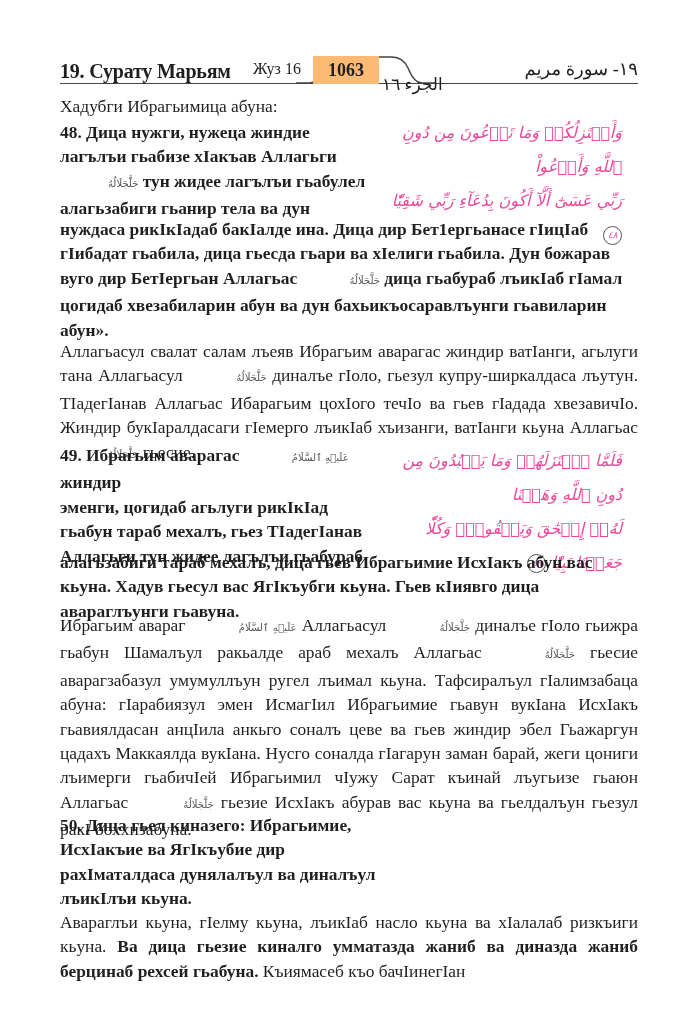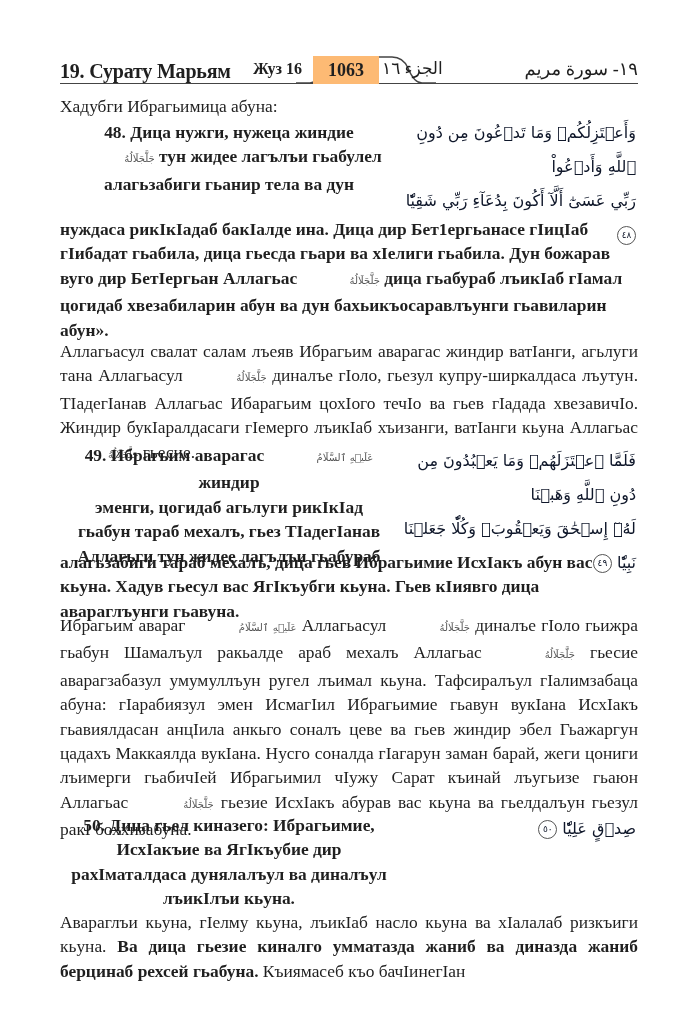--- a/index.html
+++ b/index.html
@@ -6,36 +6,36 @@
   body {
     width: 682px; height: 1024px; overflow: hidden; position: relative;
     font-family: "Liberation Serif", "DejaVu Serif", serif; color: #1f1f1f;
   }
   .page { position: absolute; left: 60px; top: 0; width: 578px; }
 
   
   .hdr { position: absolute; left: 0; top: 56px; width: 578px; height: 30px; }
   .hdr-line { position: absolute; left: 0; right: 0; top: 27px; height: 0; border-top: 1.6px solid #444; }
   .hdr-left { position: absolute; left: 0; top: 4px; font-weight: bold; font-size: 20px; letter-spacing: -0.2px; }
-  .hdr-juz { position: absolute; left: 193px; top: 4px; font-weight: bold; font-size: 16px; }
+  .hdr-juz { position: absolute; left: 193px; top: 4px; font-weight: normal; font-size: 16px; }
   .hdr-page {
     position: absolute; left: 253px; top: 0px; width: 66px; height: 28px;
     background: #fdba74; text-align: center; font-weight: bold; font-size: 18px; line-height: 28px;
   }
   .hdr-tab { position: absolute; left: 236px; top: -2px; width: 140px; height: 32px; }
-  .hdr-juz-ar { position: absolute; left: 322px; top: 2px; font-size: 17px; direction: rtl; }
+  .hdr-juz-ar { position: absolute; left: 322px; top: 18px; font-size: 17px; direction: rtl; }
   .hdr-right { position: absolute; right: 0; top: 2px; font-size: 18px; direction: rtl; }
 
   .txt { position: absolute; left: 0; width: 578px; font-size: 17.4px; line-height: 24.4px; }
   .bold { font-weight: bold; }
   .just { text-align: justify; text-align-last: left; }
-  .narrow { width: 338px; text-align: center; }
+  .narrow { width: 338px; }
   .arab {
-    position: absolute; right: 2px; width: 235px; direction: rtl; text-align: right;
-    font-family: "DejaVu Sans", sans-serif; font-size: 16px; line-height: 34px; color: #0f172a;
+    position: absolute; right: 16px; width: 235px; direction: rtl; text-align: right;
+    font-family: "DejaVu Sans", sans-serif; font-size: 16px; line-height: 34px; color: #ec4899; font-style: italic;
   }
   .ayah-num {
     display: inline-block; width: 17px; height: 17px; border: 1.3px solid #555; border-radius: 50%;
     font-size: 9px; line-height: 17px; text-align: center; vertical-align: middle; font-family: "DejaVu Sans", sans-serif;
   }
   .honor { font-family: "DejaVu Sans", sans-serif; font-size: 10px; color: #555; font-weight: normal; margin-left: 48px; }
 </style>
 </head>
 <body>
 
@@ -54,20 +54,21 @@
   </div>
 
   <div class="txt" style="top:94px;">Хадубги Ибрагьимица абуна:</div>
 
   <div class="arab" style="top:116px;">
     <div>وَأَعۡتَزِلُكُمۡ وَمَا تَدۡعُونَ مِن دُونِ ٱللَّهِ وَأَدۡعُواْ</div>
     <div><span>رَبِّي عَسَىٰٓ أَلَّآ أَكُونَ بِدُعَآءِ رَبِّي شَقِيّٗا</span> <span class="ayah-num">٤٨</span></div>
   </div>
   <div class="txt bold narrow" style="top:120px;">
     <div>48. Дица нужги, нужеца жиндие</div>
+    <div>лагълъи гьабизе хIакъав Аллагьги</div>
     <div><span class="honor">جَلَّجَلَالُهُ</span> <span>тун жидее лагълъи гьабулел</span></div>
     <div>алагьзабиги гьанир тела ва дун</div>
   </div>
   <div class="txt bold" style="top:217px;">
     <span>нуждаса рикIкIадаб бакIалде ина. Дица дир Бет1ергьанасе гIицIаб гIибадат гьабила, дица гьесда гьари ва хIелиги гьабила. Дун божарав вуго дир БетIергьан Аллагьас</span>
     <span class="honor">جَلَّجَلَالُهُ</span>
     <span>дица гьабураб лъикIаб гIамал цогидаб хвезабиларин абун ва дун бахьикъосаравлъунги гьавиларин абун».</span>
   </div>
   <div class="txt just" style="top:339px;">
     <span>Аллагьасул свалат салам лъеяв Ибрагьим аварагас жиндир ватIанги, агьлуги тана Аллагьасул</span>
@@ -94,21 +95,20 @@
     <span>Аллагьасул</span>
     <span class="honor">جَلَّجَلَالُهُ</span>
     <span>диналъе гIоло гьижра гьабун Шамалъул ракьалде араб мехалъ Аллагьас</span>
     <span class="honor">جَلَّجَلَالُهُ</span>
     <span>гьесие аварагзабазул умумуллъун ругел лъимал кьуна. Тафсиралъул гIалимзабаца абуна: гIарабиязул эмен ИсмагIил Ибрагьимие гьавун вукIана ИсхIакъ гьавиялдасан анцIила анкьго соналъ цеве ва гьев жиндир эбел Гьажаргун цадахъ Маккаялда вукIана. Нусго соналда гIагарун заман барай, жеги цониги лъимерги гьабичIей Ибрагьимил чIужу Сарат къинай лъугьизе гьаюн Аллагьас</span>
     <span class="honor">جَلَّجَلَالُهُ</span>
     <span>гьезие ИсхIакъ абурав вас кьуна ва гьелдалъун гьезул ракI боххизабуна.</span>
   </div>
 
   <div class="arab" style="top:812px;">
-    <div><span>صِدۡقٍ عَلِيّٗا</span> <span class="ayah-num">٥٠</span></div>
   </div>
   <div class="txt bold narrow" style="top:813px;">
     <div>50. Дица гьел киназего: Ибрагьимие,</div>
     <div>ИсхIакъие ва ЯгIкъубие дир</div>
     <div>рахIматалдаса дунялалъул ва диналъул</div>
     <div>лъикIлъи кьуна.</div>
   </div>
   <div class="txt just" style="top:910px;">
     <span>Авараглъи кьуна, гIелму кьуна, лъикIаб насло кьуна ва хIалалаб ризкъиги кьуна.</span>
     <span class="bold">Ва дица гьезие киналго умматазда жаниб ва диназда жаниб берцинаб рехсей гьабуна.</span>

